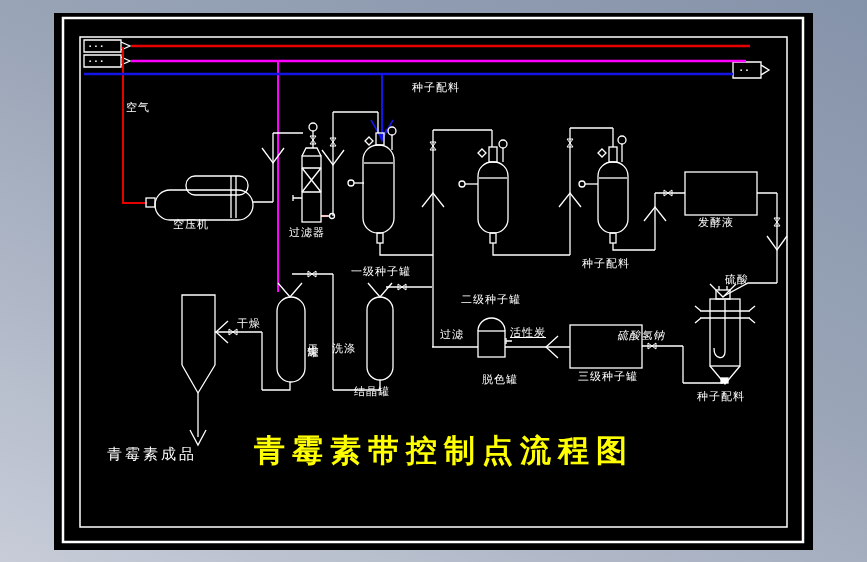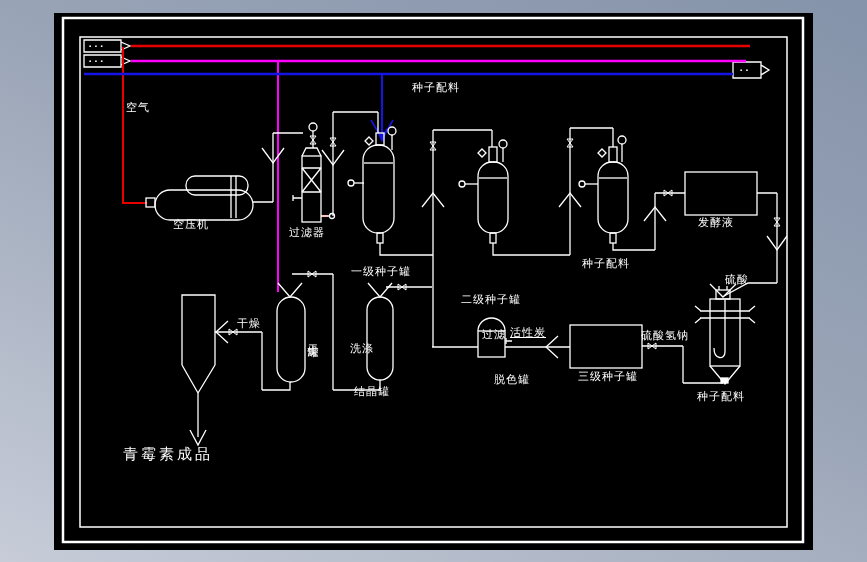--- a/index.html
+++ b/index.html
@@ -18,21 +18,21 @@
   }
   .lbl-vert{
     position:absolute;color:#ffffff;font-size:11px;letter-spacing:1px;
     writing-mode:vertical-lr;text-orientation:upright;white-space:nowrap;
   }
   .flag-txt{
     position:absolute;color:#ffffff;font-size:6px;line-height:6px;
     letter-spacing:1px;white-space:nowrap;
   }
   .product-lbl{
-    position:absolute;color:#ffffff;font-size:15px;letter-spacing:3px;white-space:nowrap;margin-left:16px;
+    position:absolute;color:#ffffff;font-size:15px;letter-spacing:3px;white-space:nowrap;
   }
   .title-lbl{
     position:absolute;color:#ffff00;font-size:31px;letter-spacing:7px;white-space:nowrap;
     font-family:"Liberation Serif", serif;font-weight:bold;
   }
 </style>
 </head>
 <body>
 
 <div class="window">
@@ -231,25 +231,26 @@
     <span class="lbl" style="left:126px;top:101px;">空气</span>
     <span class="lbl" style="left:389px;top:81px;margin-left:23px;">种子配料</span>
     <span class="lbl" style="left:173px;top:218px;">空压机</span>
     <span class="lbl" style="left:289px;top:226px;">过滤器</span>
     <span class="lbl" style="left:351px;top:265px;font-family:Liberation Serif, serif;">一级种子罐</span>
     <span class="lbl" style="left:461px;top:252px;margin-top:41px;">二级种子罐</span>
     <span class="lbl" style="left:582px;top:257px;">种子配料</span>
     <span class="lbl" style="left:698px;top:216px;text-align:center;">发酵液</span>
     <span class="lbl" style="left:725px;top:273px;text-align:right;">硫酸</span>
     <span class="lbl" style="left:697px;top:390px;">种子配料</span>
-    <span class="lbl" style="left:641px;top:329px;">硫酸氢钠</span>
+    <span class="lbl" style="left:617px;top:329px;font-style:italic;">硫酸氢钠</span>
     <span class="lbl" style="left:578px;top:370px;">三级种子罐</span>
     <span class="lbl" style="left:510px;top:326px;text-decoration:underline;">活性炭</span>
-    <span class="lbl" style="left:494px;top:373px;">脱色罐</span>
-    <span class="lbl" style="left:440px;top:328px;margin-left:42px;">过滤</span>
+    <span class="lbl" style="left:482px;top:373px;">脱色罐</span>
+    <span class="lbl" style="left:440px;top:328px;">过滤</span>
     <span class="lbl" style="left:354px;top:385px;">结晶罐</span>
-    <span class="lbl" style="left:332px;top:342px;padding-left:18px;">洗涤</span>
+    <span class="lbl" style="left:332px;top:342px;">洗涤</span>
     <span class="lbl-vert" style="left:305px;top:336px;">干燥罐</span>
     <span class="lbl" style="left:237px;top:317px;">干燥</span>
     <span class="product-lbl" style="left:107px;top:445px;">青霉素成品</span>
 
+    <span class="title-lbl" style="left:254px;top:430px;">青霉素带控制点流程图</span>
   </div>
 </div>
 
 </body></html>

